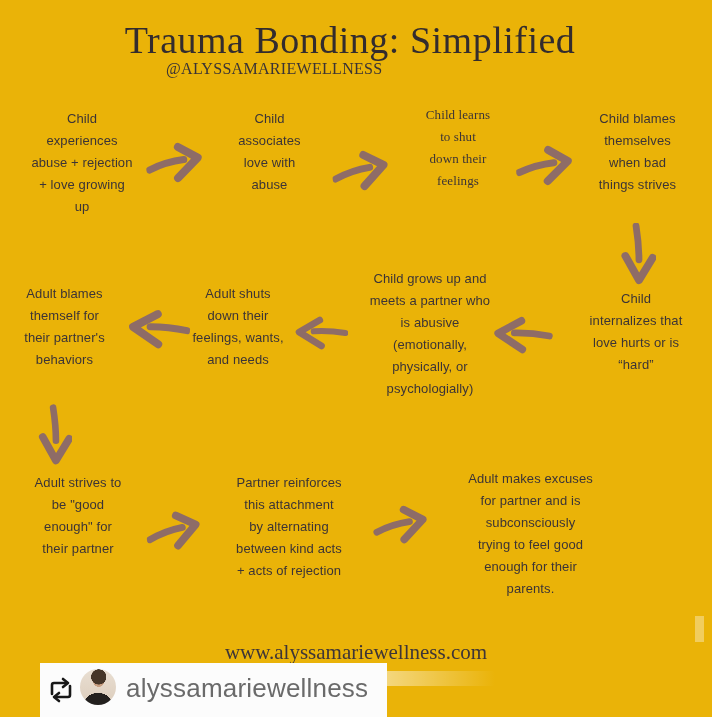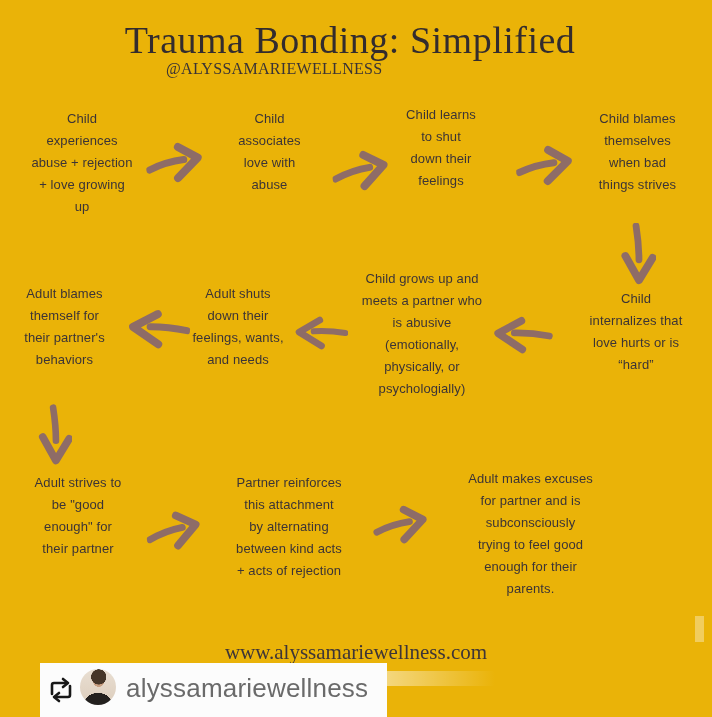--- a/index.html
+++ b/index.html
@@ -111,21 +111,21 @@
 
   <div class="node" style="left:6px; top:108px; width:152px;">Child
 experiences
 abuse + rejection
 + love growing
 up</div>
   <div class="node" style="left:212px; top:108px; width:115px;">Child
 associates
 love with
 abuse</div>
-  <div class="node" style="left:376px; top:104px; width:130px;">Child learns
+  <div class="node" style="left:393px; top:104px; width:130px;font-family:Liberation Serif, serif;">Child learns
 to shut
 down their
 feelings</div>
   <div class="node" style="left:565px; top:108px; width:145px;">Child blames
 themselves
 when bad
 things strives</div>
 
   <svg class="arrow" style="left:146px; top:140px; transform:rotate(-4deg);" width="64" height="46" viewBox="0 0 64 46">
     <path d="M3 28 Q 20 21 38 20" stroke-width="7"></path>
@@ -142,21 +142,21 @@
 
   <svg class="arrow" style="left:620px; top:223px;" width="36" height="64" viewBox="0 0 36 66">
     <path d="M16 3 Q 19 22 19 38" stroke-width="7"></path>
       <path d="M5 34 L19 59 L33 36" stroke-width="8"></path>
   </svg>
 
   <div class="node" style="left:560px; top:288px; width:152px;">Child
 internalizes that
 love hurts or is
 “hard”</div>
-  <div class="node" style="left:332px; top:268px; width:180px;">Child grows up and
+  <div class="node" style="left:340px; top:268px; width:180px;">Child grows up and
 meets a partner who
 is abusive
 (emotionally,
 physically, or
 psychologially)</div>
   <div class="node" style="left:172px; top:283px; width:132px;">Adult shuts
 down their
 feelings, wants,
 and needs</div>
   <div class="node" style="left:2px; top:283px; width:125px;">Adult blames

